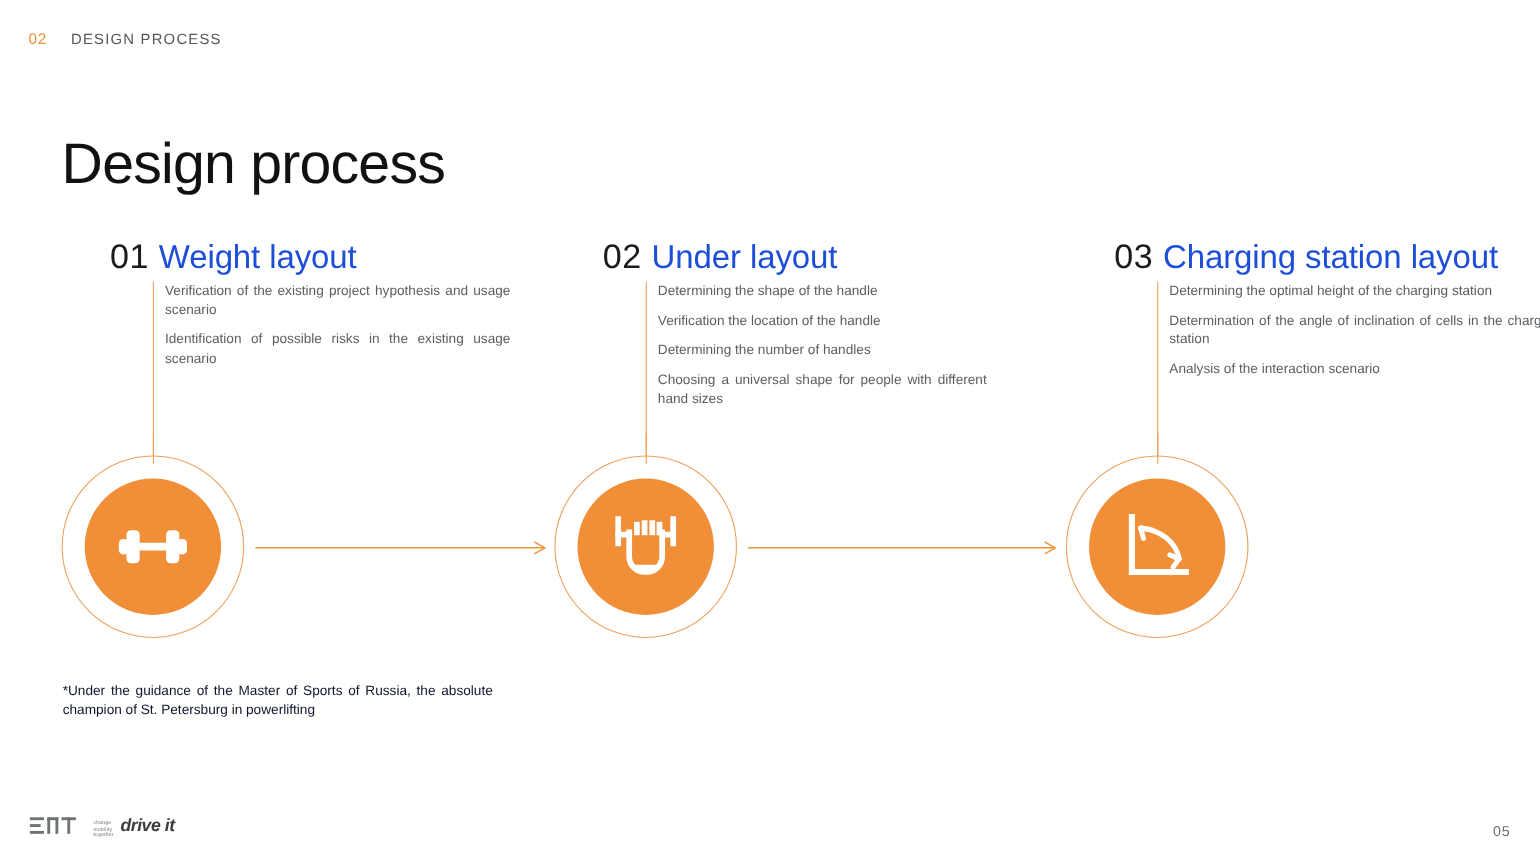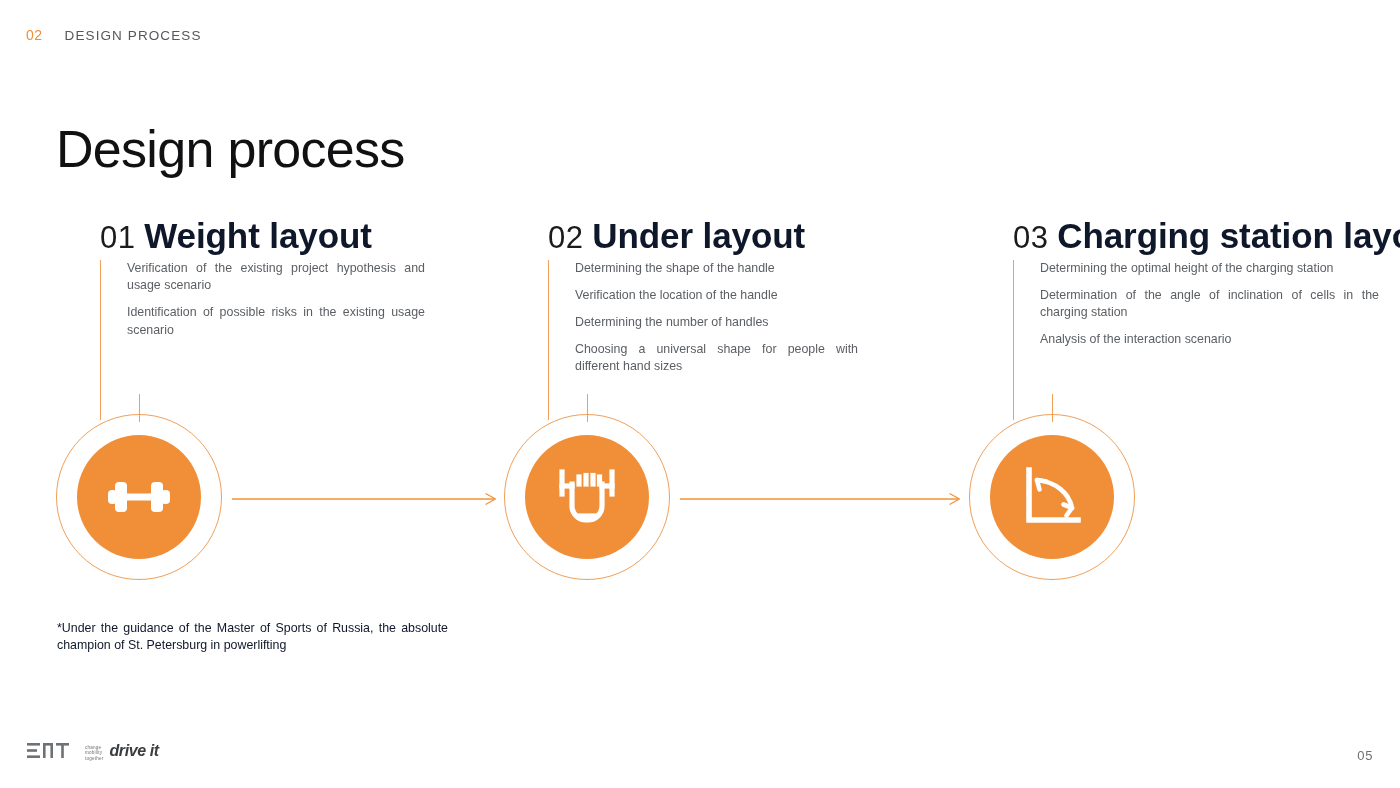--- a/index.html
+++ b/index.html
@@ -39,27 +39,27 @@
   .col-3 { left:1013px; }
 
   .col-head {
     display:flex; align-items:baseline; gap:9px;
     white-space:nowrap;
   }
   .col-num {
     font-size:31px; color:#1b1b1e; font-weight:400; letter-spacing:.4px;
   }
   .col-name {
-    font-size:35px; color:#0f172a; font-weight:700; letter-spacing:-0.1px;
+    font-size:30px; color:#1d4ed8; font-weight:400; letter-spacing:-0.1px;
   }
 
   .col-body {
-    margin-top:4px; 
+    margin-top:4px; margin-left:39px;
     border-left:1.3px solid #EFA05A;
-    padding-left:26px;
+    padding-left:10px;
     min-height:160px;
   }
   .col-3 .col-body { width:366px; }
   .col-1 .col-body { width:325px; }
   .col-2 .col-body { width:310px; }
 
   .bullet {
     font-size:12.4px; line-height:17.4px; color:#5b5f63;
     text-align:justify; text-justify:inter-word;
     margin-bottom:9.5px; font-weight:400;

